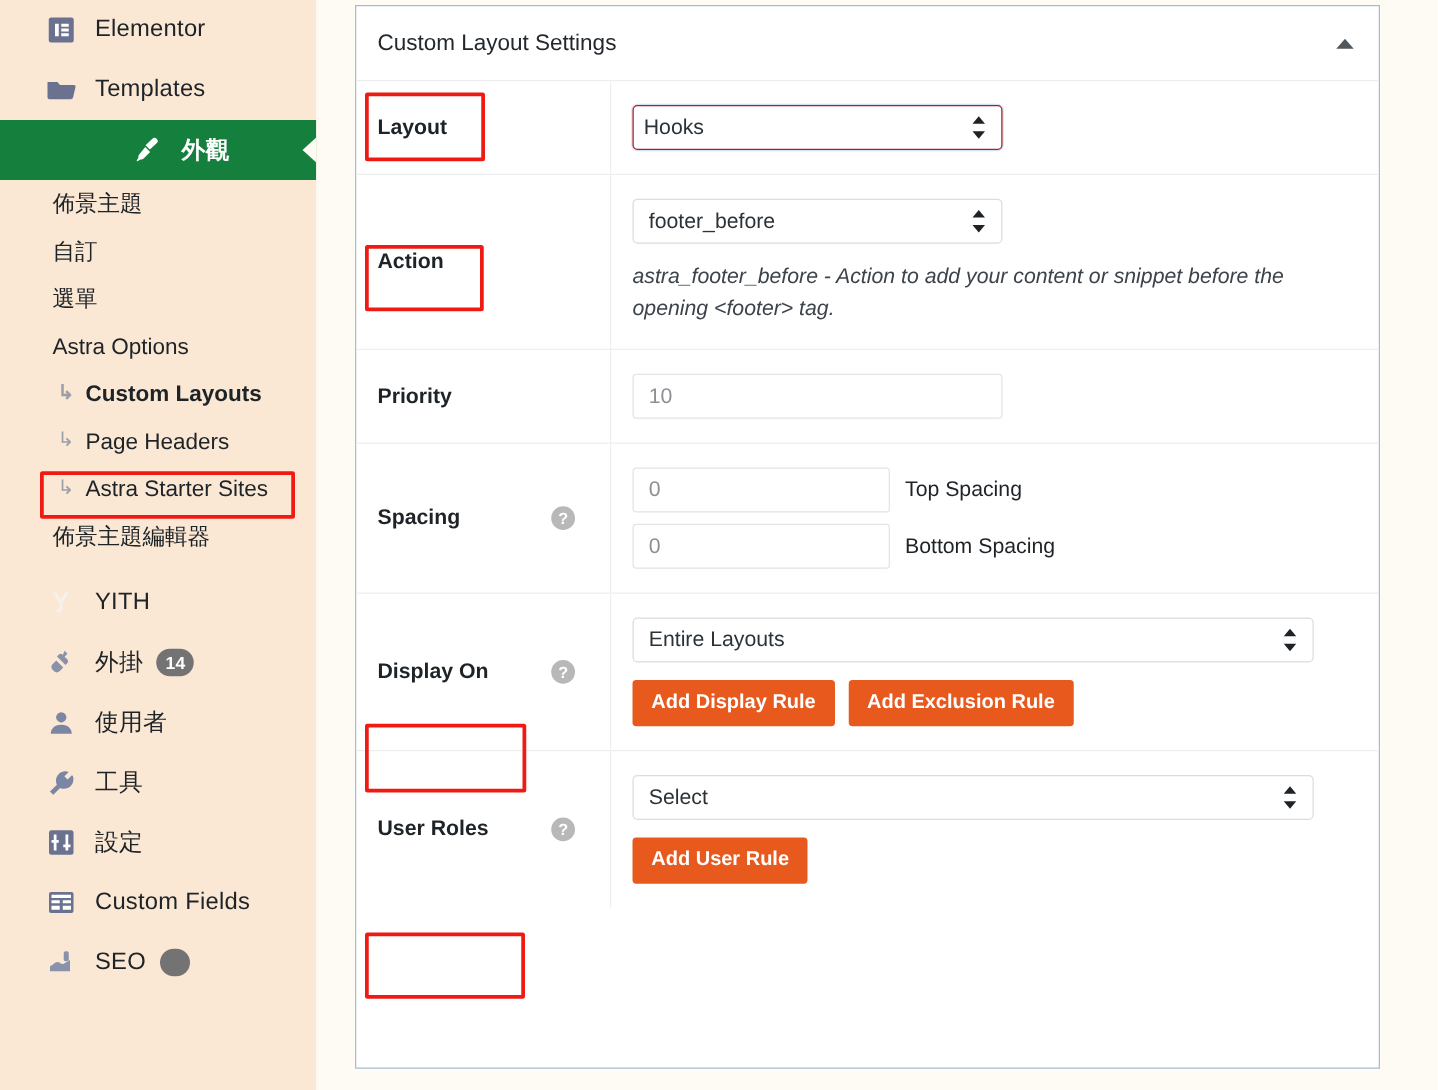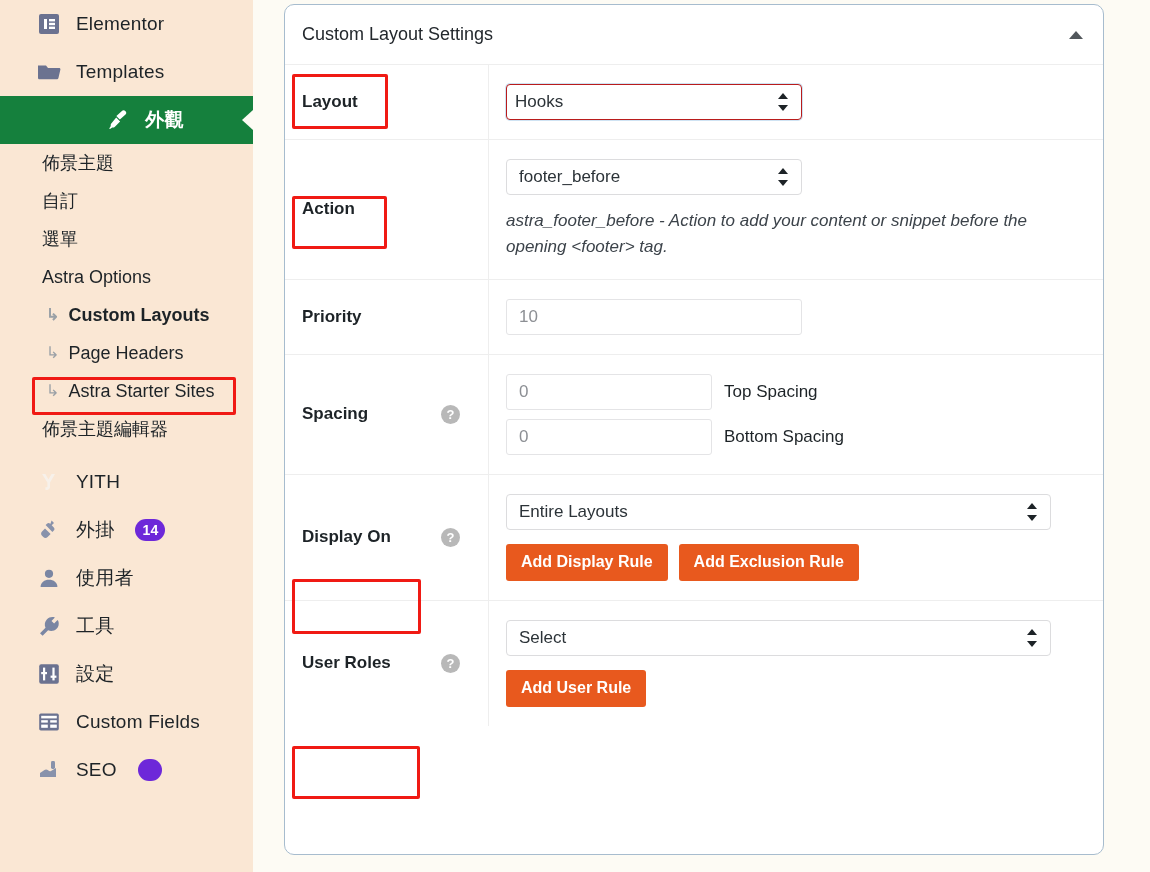--- a/index.html
+++ b/index.html
@@ -74,28 +74,28 @@
     font-size: 16px;
     line-height: 1;
   }
   .submenu-item.highlighted {
     font-weight: bold;
   }
   .badge {
     display: inline-flex;
     align-items: center;
     justify-content: center;
-    background: #6d28d9;
+    background: #737373;
     color: #fff;
     font-size: 14px;
     font-weight: bold;
     min-width: 30px;
     height: 22px;
     border-radius: 11px;
-    margin-left: 21px;
+    margin-left: 11px;
     padding: 0 7px;
   }
 
   
   #hl-custom-layouts {
     position: absolute;
     left: 32px; top: 377px;
     width: 204px; height: 38px;
     border: 3px solid #f01a14;
     border-radius: 2px;
@@ -103,21 +103,21 @@
   }
 
   
   #panel {
     position: absolute;
     left: 284px; top: 4px;
     width: 820px;
     height: 851px;
     background: #ffffff;
     border: 1px solid #a7bcce;
-    border-radius: 10px;
+    border-radius: 0;
   }
   #panel-header {
     position: relative;
     height: 59px;
     display: flex;
     align-items: center;
     padding: 0 18px 0 17px;
     font-size: 18px;
     color: #23282d;
   }

